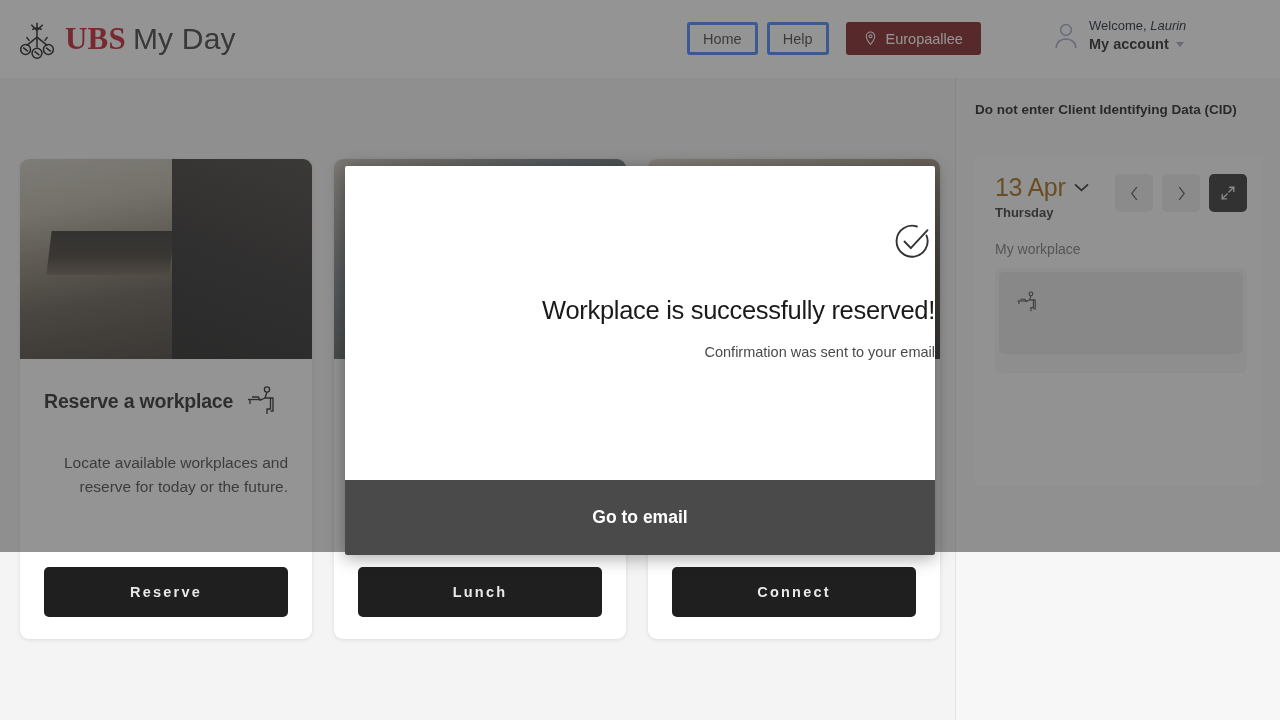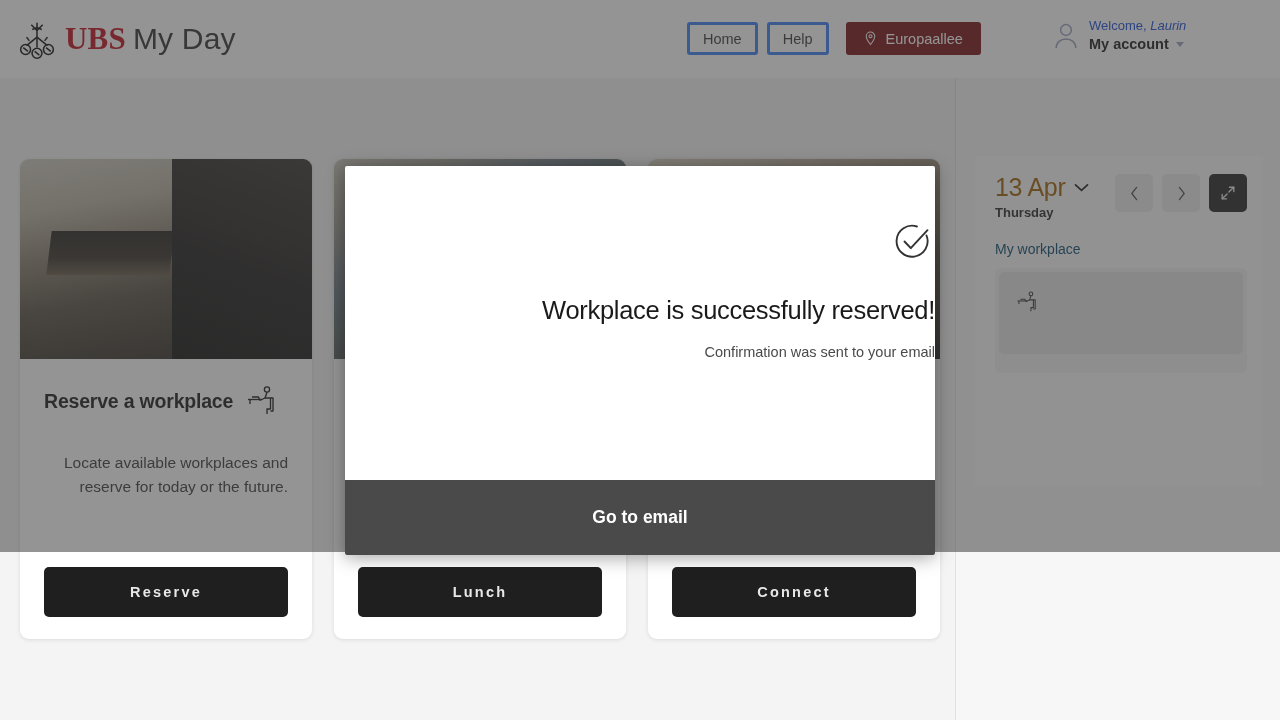--- a/index.html
+++ b/index.html
@@ -72,21 +72,21 @@
     margin-left: 8px;
   }
   .pin-icon { width: 13px; height: 15px; display:block; }
 
   .account {
     position: absolute; left: 1053px; top: 18px;
     display: flex; align-items: flex-start; gap: 10px;
   }
   .person-icon { width: 26px; height: 30px; display:block; margin-top: 3px; }
   .acct-lines { display: flex; flex-direction: column; gap: 3px; }
-  .welcome { font-size: 13px; color: #1d4ed8; white-space: nowrap; }
+  .welcome { font-size: 13px; color: #0f172a; white-space: nowrap; }
   .welcome em { font-style: italic; }
   .myaccount {
     font-size: 14.5px; color: #1c1c1c; font-weight: 700;
     display: flex; align-items: center; gap: 7px; cursor: pointer;
     white-space: nowrap;
   }
   .caret-sm {
     width: 0; height: 0;
     border-left: 4.5px solid transparent;
     border-right: 4.5px solid transparent;
@@ -214,21 +214,21 @@
     background: #ececec; border: none;
     display: flex; align-items: center; justify-content: center;
     cursor: pointer;
   }
   .sq-btn.dark { background: #272727; }
   .chev-lr { width: 9px; height: 15px; display:block; }
   .expand-ic { width: 16px; height: 16px; display:block; }
 
   .mywp-label {
     position: absolute; top: 85px; left: 20px;
-    font-size: 14px; color: #0c4a6e;
+    font-size: 14px; color: #737373;
   }
   .wp-wrap {
     position: absolute; top: 112px; left: 20px;
     width: 252px; height: 105px;
     background: #f2f2f2;
     border-radius: 6px;
     padding: 4px;
   }
   .wp-card {
     width: 244px; height: 82px;
@@ -407,20 +407,21 @@
             </div>
             <div class="card-desc"></div>
             <button class="card-btn">Connect</button>
           </div>
         </div>
 
       </div>
     </div>
 
     <div class="sidebar">
+      <div class="cid-warning">Do not enter Client Identifying Data (CID)</div>
 
       <div class="day-panel">
         <div class="day-row">
           <div class="date-block">
             <div class="date-line">
               <span class="date-big">13 Apr</span>
               <span>
                 <svg class="chev-dn" viewBox="0 0 15 9">
                   <path d="M1.5 1.8 L7.5 7.3 L13.5 1.8" fill="none" stroke="#1c1c1c" stroke-width="1.7" stroke-linecap="round"></path>
                 </svg>

